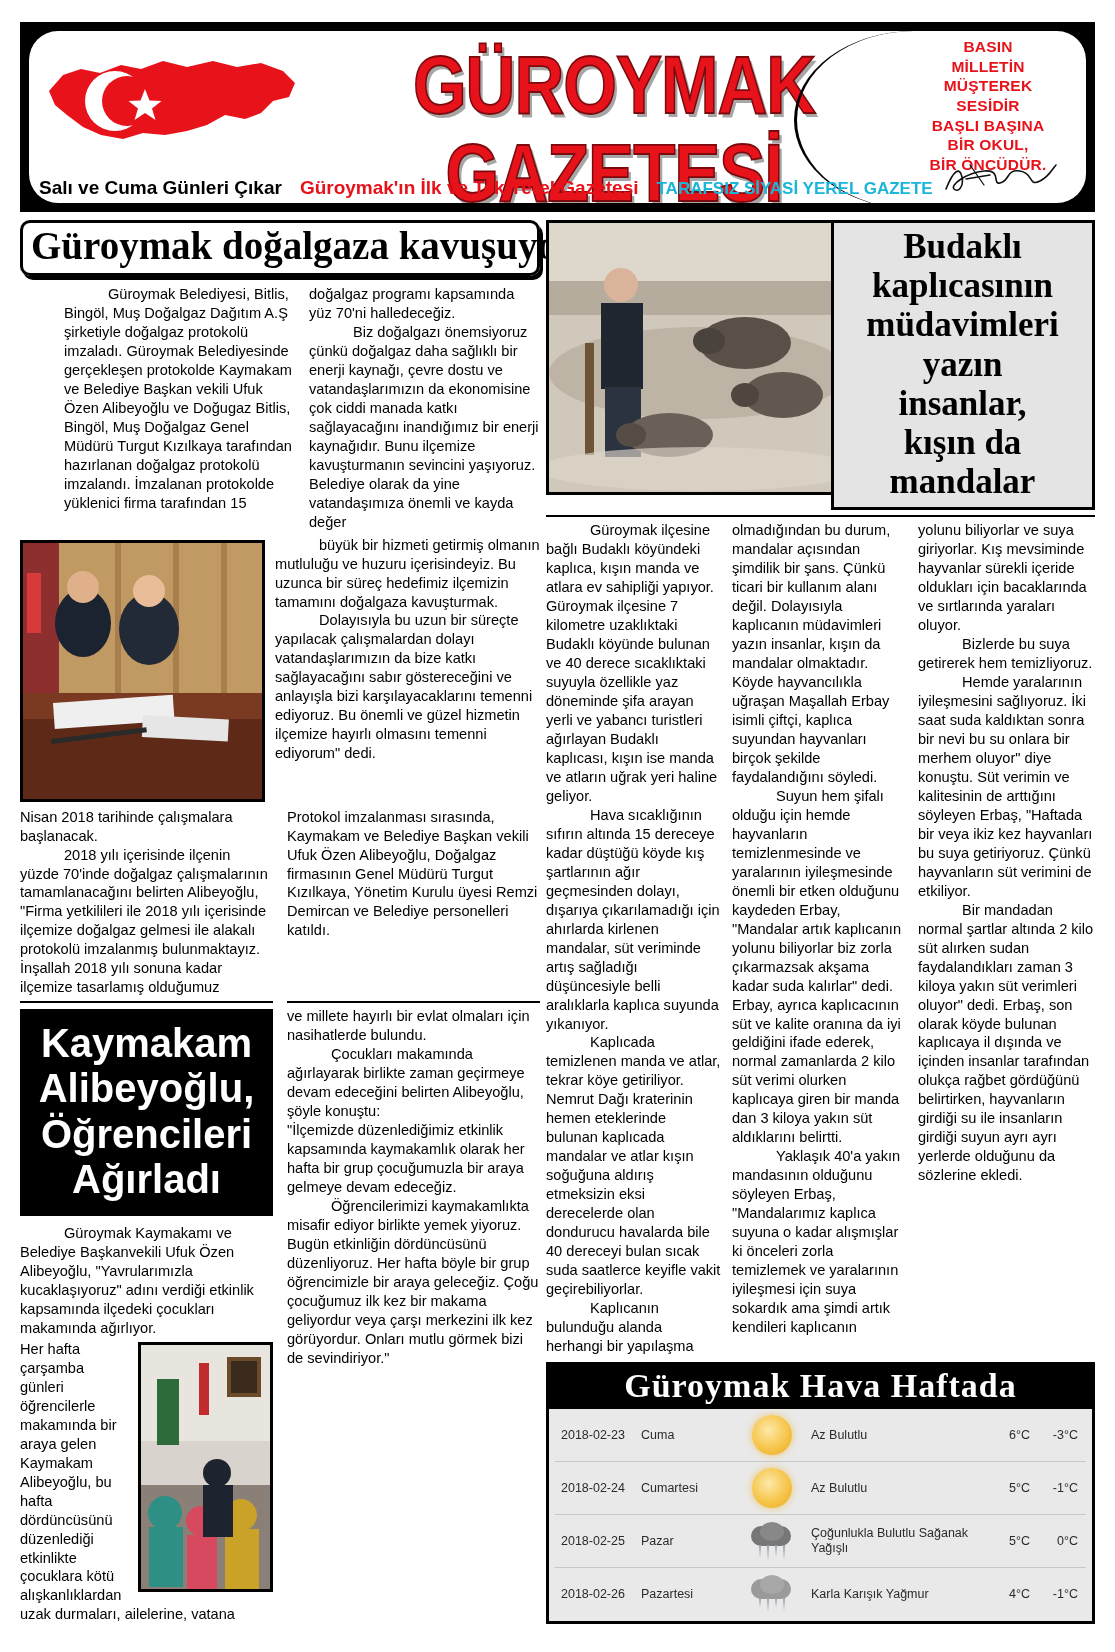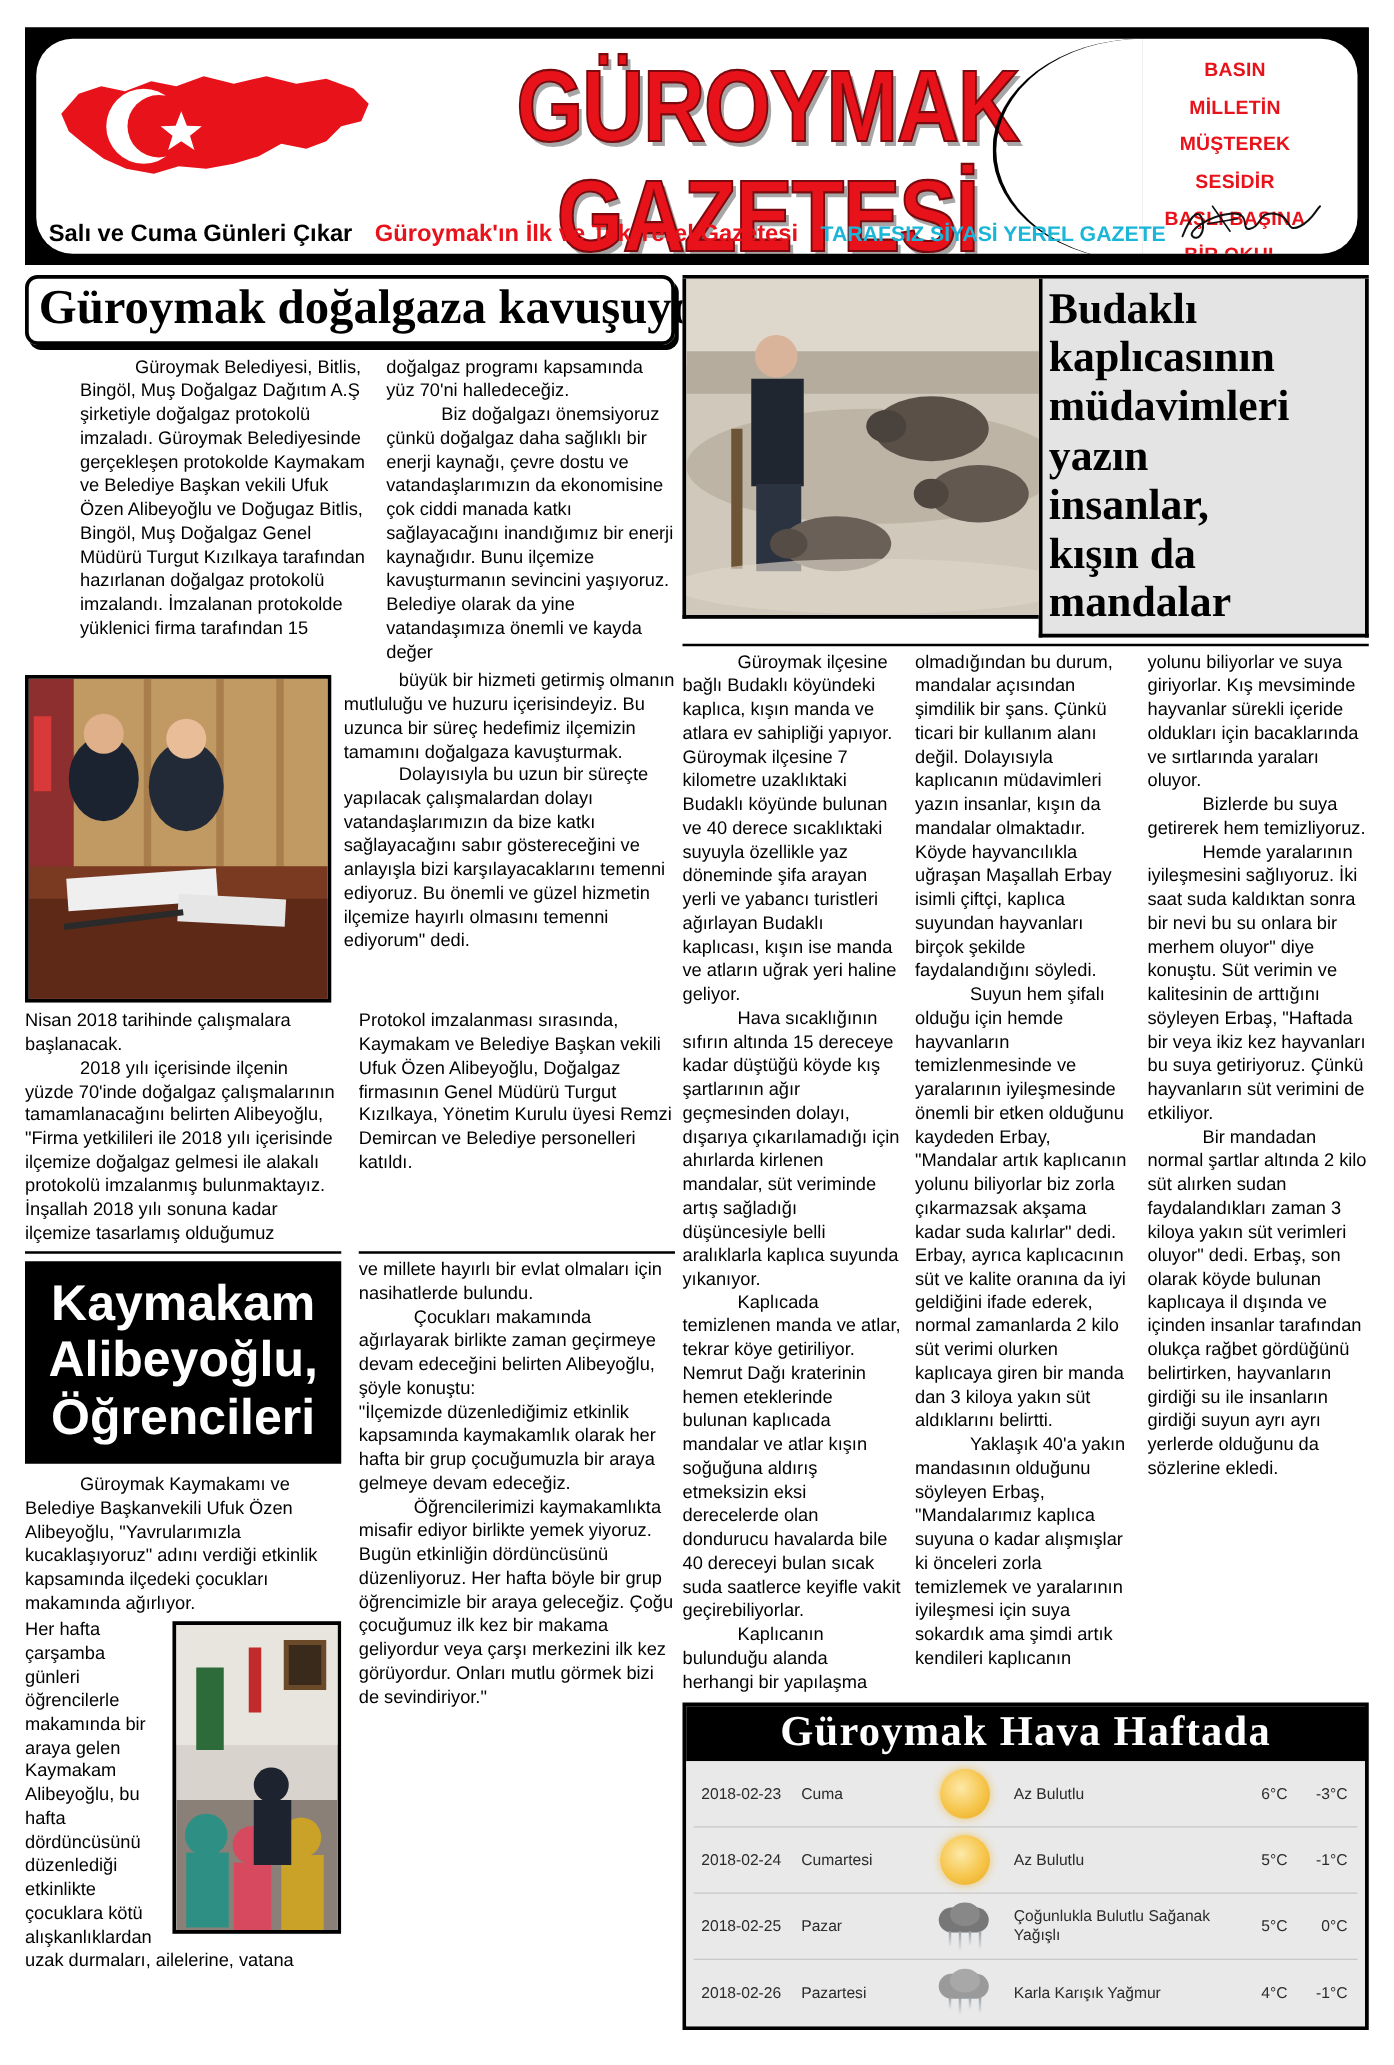--- a/index.html
+++ b/index.html
@@ -63,21 +63,21 @@
     transform-origin: top center;
     margin-top: 22px;
   }
   .slogan-box {
     position: absolute; right: 8px; top: 6px;
     width: 180px; text-align: center;
     color: #e8121b; font-weight: bold; font-size: 15.5px;
     line-height: 1.27;
     letter-spacing: 0.2px;
   }
-  .slogan-box div { white-space: nowrap; margin-top: 10px; }
+  .slogan-box div { white-space: nowrap; }
   .arc {
     position: absolute; right: 172px; top: 0px;
     width: 120px; height: 178px;
     border-left: 3px solid #000;
     border-radius: 100% 0 0 100% / 50% 0 0 50%;
     pointer-events: none;
   }
   .signature {
     position: absolute; right: 26px; bottom: 4px;
     width: 120px; height: 40px;
@@ -150,20 +150,21 @@
     padding: 12px 6px 14px 6px;
     margin: 6px 0 8px 0;
   }
 
   
   .budakli-head {
     font-family: "Liberation Serif", serif;
     font-weight: bold;
     font-size: 35px;
     line-height: 1.12;
+    text-align: center;
     background: #e4e4e4;
     border-left: 3px solid #000;
     border-right: 3px solid #000;
     border-bottom: 3px solid #000;
     padding: 4px 6px 6px 5px;
   }
 
   
   .weather-box { border: 3px solid #000; margin-top: 6px; }
   .weather-title {
@@ -304,20 +305,21 @@
         </div>
       </div>
 
       <div style="display:flex; gap:14px; margin-top:4px;">
         <div style="width:253px;">
           <div style="border-top:2px solid #000; margin-bottom:2px;"></div>
           <div class="black-headline">
             <div>Kaymakam</div>
             <div>Alibeyoğlu,</div>
             <div>Öğrencileri</div>
+            <div>Ağırladı</div>
           </div>
           <div class="body-text">
             <p class="indent">Güroymak Kaymakamı ve Belediye Başkanvekili Ufuk Özen Alibeyoğlu, "Yavrularımızla kucaklaşıyoruz" adını verdiği etkinlik kapsamında ilçedeki çocukları makamında ağırlıyor.</p>
           </div>
           <div style="overflow:hidden; margin-top:2px;">
             <div class="photo" style="float:right; width:135px; height:250px; margin:2px 0 2px 8px;">
               <svg viewBox="0 0 135 250" width="135" height="250" preserveAspectRatio="none">
                 <rect width="135" height="250" fill="#d8d3cc"></rect>
                 <rect x="0" y="0" width="135" height="96" fill="#e8e4de"></rect>
                 <rect x="86" y="12" width="34" height="40" fill="#6b4a2a"></rect>

